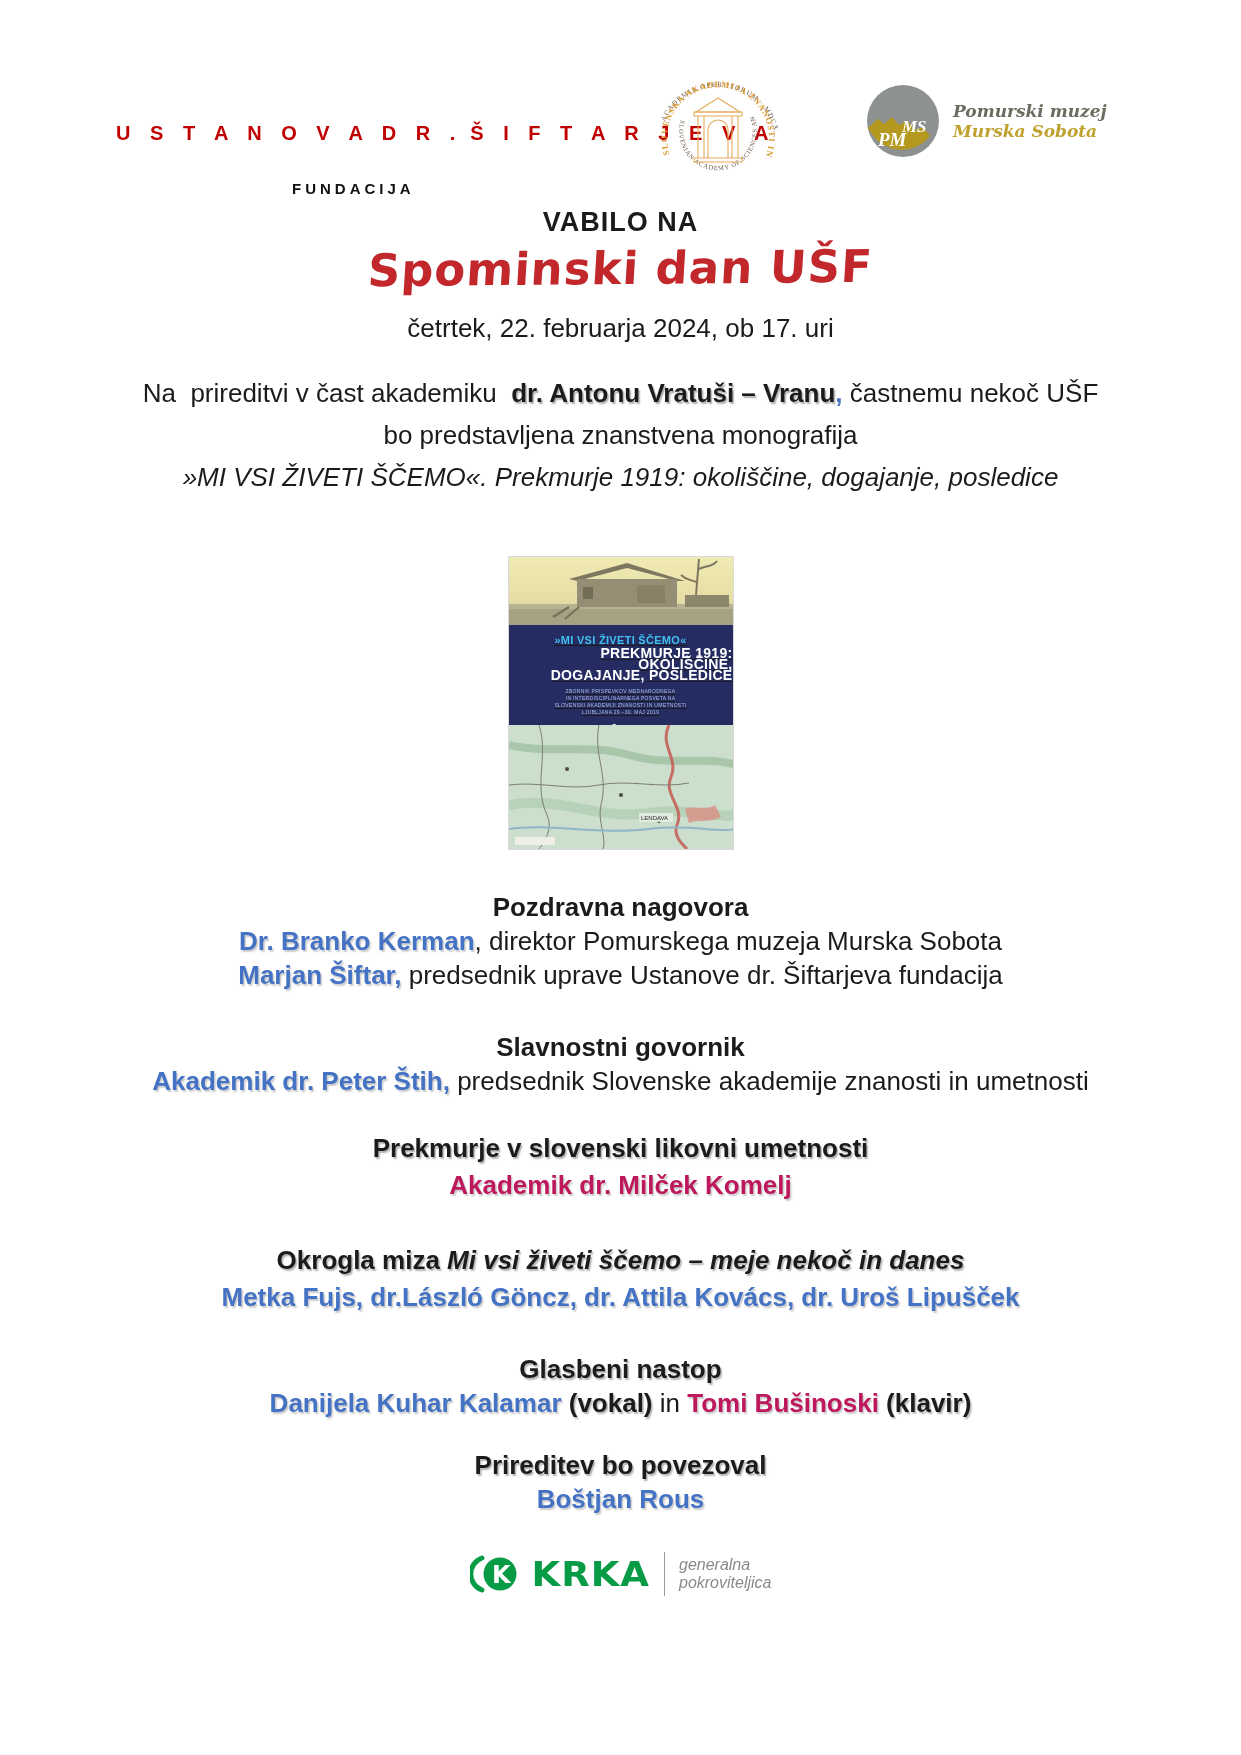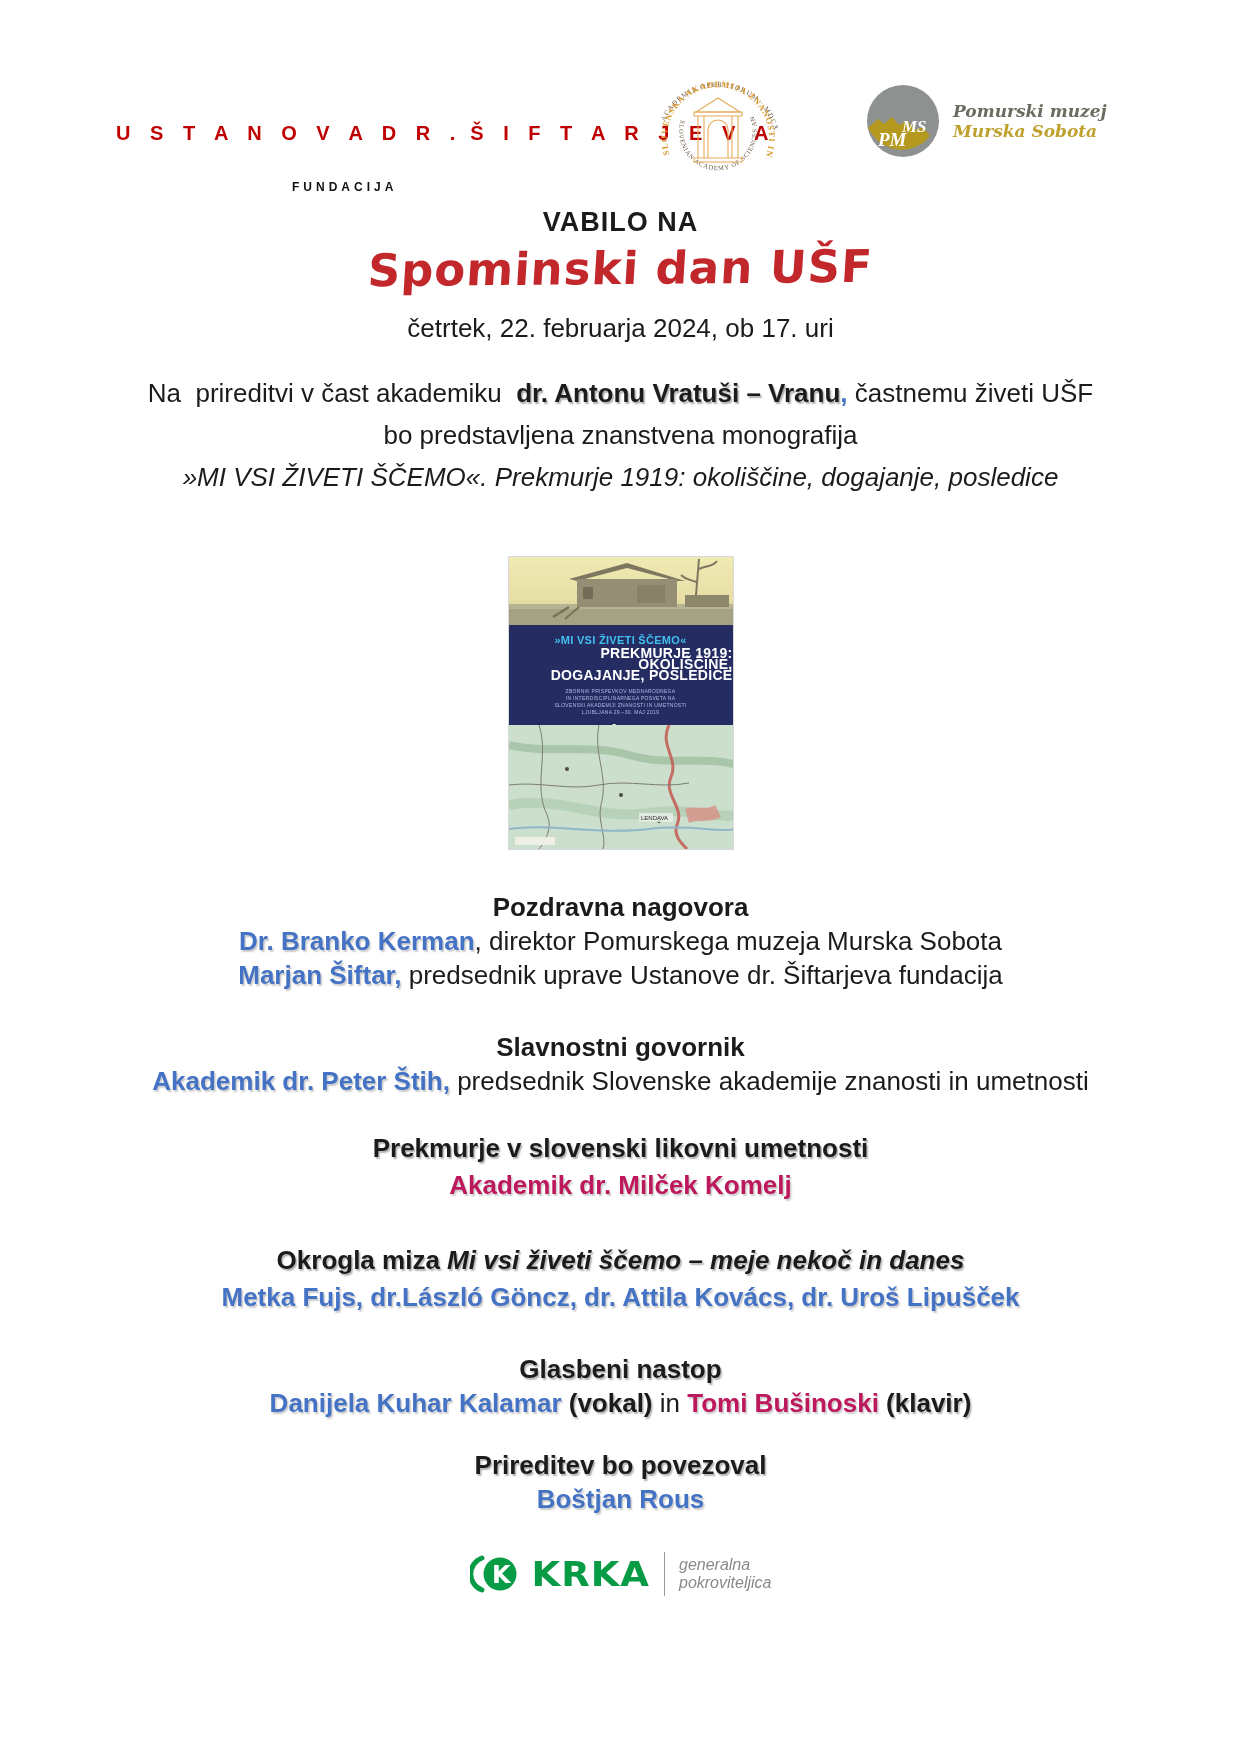--- a/index.html
+++ b/index.html
@@ -14,21 +14,21 @@
     overflow:hidden;
   }
   .center { text-align:center; }
   .pre { white-space:pre-wrap; }
 
   
   .header-usf { position:absolute; left:116px; top:70px; width:440px; height:132px; }
   .usf-row { display:flex; align-items:center; }
   .usf-text { color:#C00000; font-weight:bold; font-size:20px; letter-spacing:7px; white-space:nowrap; }
   .usf-squiggle { margin:0 2px 0 6px; }
-  .usf-sub { position:absolute; left:176px; top:110px; font-size:12px; letter-spacing:4px; color:#111; font-weight:bold; }
+  .usf-sub { position:absolute; left:176px; top:110px; font-size:15px; letter-spacing:4px; color:#111; font-weight:bold; }
 
   .header-sazu { position:absolute; left:650px; top:56px; width:136px; height:140px; }
 
   .header-pmms { position:absolute; left:866px; top:84px; display:flex; align-items:center; gap:13px; }
   .pmms-name1 { color:#6d6a60; font-weight:bold; font-style:italic; font-size:17px; font-family:"DejaVu Serif", serif; line-height:20px; }
   .pmms-name2 { color:#BFA12E; font-weight:bold; font-style:italic; font-size:17px; font-family:"DejaVu Serif", serif; line-height:20px; }
 
   
   .vabilo { margin-top:207px; font-size:27px; font-weight:bold; letter-spacing:1px; }
   .red-title-wrap { margin-top:4px; }
@@ -43,21 +43,21 @@
   .datetime { margin-top:18px; font-size:26px; }
   .venue    { margin-top:23px; font-size:26px; }
 
   
   .intro { margin-top:28px; font-size:26px; line-height:42px; }
   .intro-bold { font-weight:bold; text-shadow:1.5px 1.5px 1.5px rgba(130,130,130,0.65); }
   .blue-comma { color:#4472C4; font-weight:bold; }
   .intro-italic { font-style:italic; }
 
   
-  .cover { width:226px; height:294px; margin:58px auto 0; border:1px solid #d9d9d9; background:#fde047; }
+  .cover { width:226px; height:294px; margin:58px auto 0; border:1px solid #d9d9d9; background:#fde047;text-decoration:underline; }
   .cover-photo { height:68px; position:relative; overflow:hidden; background:linear-gradient(#efe9b4,#e3dba4 60%,#cfc693); }
   .cover-band { height:100px; background:#242C62; color:#fff; padding-top:9px; text-align:center; }
   .cover-title { color:#41C0F0; font-size:11px; font-weight:bold; letter-spacing:0.3px; }
   .cover-sub { font-size:14px; font-weight:bold; line-height:11px; margin-top:2px; letter-spacing:0.3px;text-align:right; }
   .cover-small { font-size:5px; line-height:7px; margin-top:7px; color:#aebce4; letter-spacing:0.3px; }
   .cover-100 { margin-top:4px; font-size:15px; font-weight:bold; color:#fff; letter-spacing:1px; }
   .cover-map { height:124px; position:relative; background:#CBDFCC; overflow:hidden; }
 
   
   .section { font-size:26px; line-height:34px;text-align:center; }
@@ -142,21 +142,21 @@
     </div>
   </div>
 
   <div class="vabilo center">VABILO NA</div>
   <div class="red-title-wrap center">
     <span class="red-title">Spominski dan UŠF</span>
   </div>
   <div class="datetime center">četrtek, 22. februarja 2024, ob 17. uri</div>
 
   <div class="intro center">
-    <div class="line"><span class="pre">Na  prireditvi v čast akademiku  </span><span class="intro-bold">dr. Antonu Vratuši – Vranu</span><span class="blue-comma">,</span><span class="pre"> častnemu živeti UŠF</span></div>
+    <div class="line"><span class="pre">Na  prireditvi v čast akademiku  </span><span class="intro-bold">dr. Antonu Vratuši – Vranu</span><span class="blue-comma">,</span><span class="pre"> častnemu nekoč UŠF</span></div>
     <div>bo predstavljena znanstvena monografija</div>
     <div class="intro-italic">»MI VSI ŽIVETI ŠČEMO«. Prekmurje 1919: okoliščine, dogajanje, posledice</div>
   </div>
 
   <div class="cover">
     <div class="cover-photo">
       <svg width="226" height="68" viewBox="0 0 226 68">
         <rect x="0" y="50" width="226" height="18" fill="#8f8c76"></rect>
         <rect x="0" y="47" width="226" height="5" fill="#a6a288"></rect>
         <polygon points="60,22 118,6 176,24 168,24 118,11 68,24" fill="#5d564a"></polygon>

